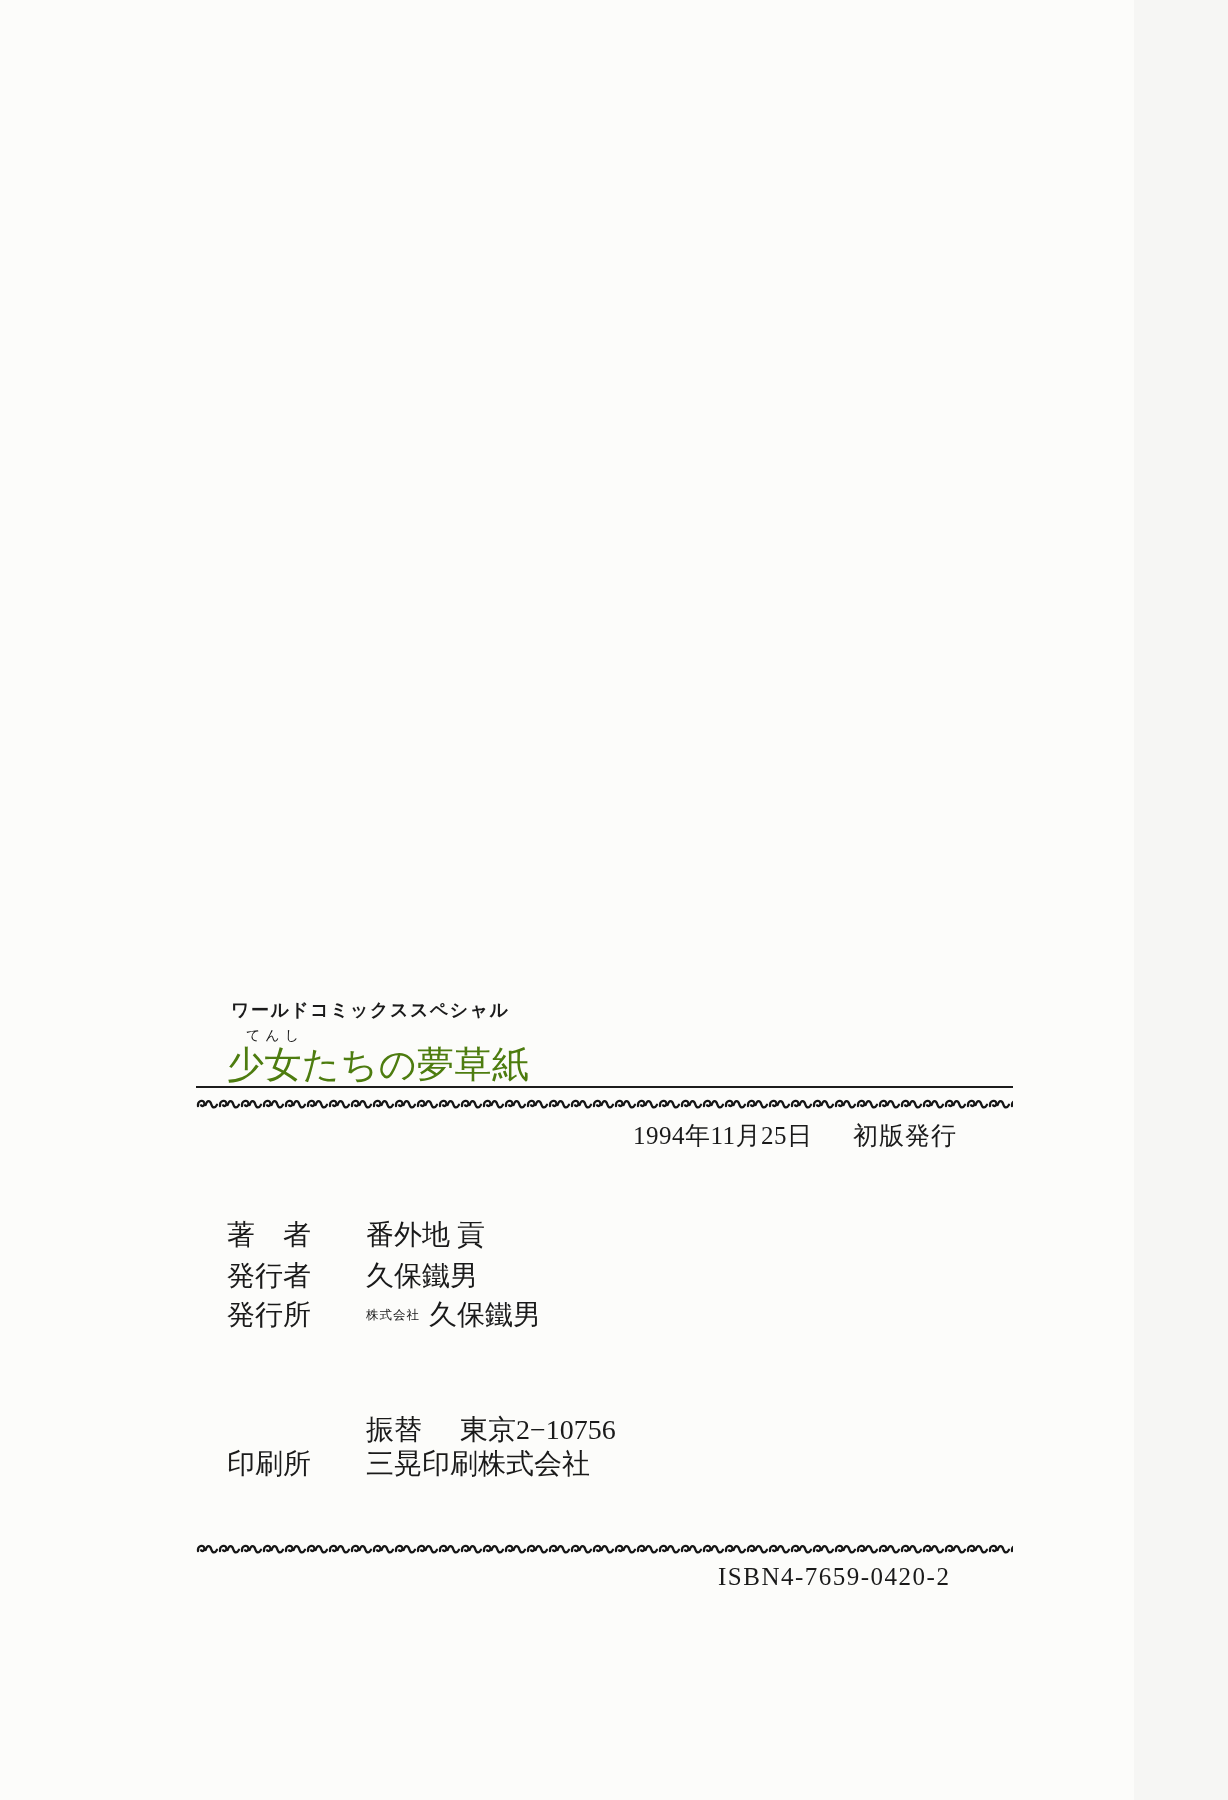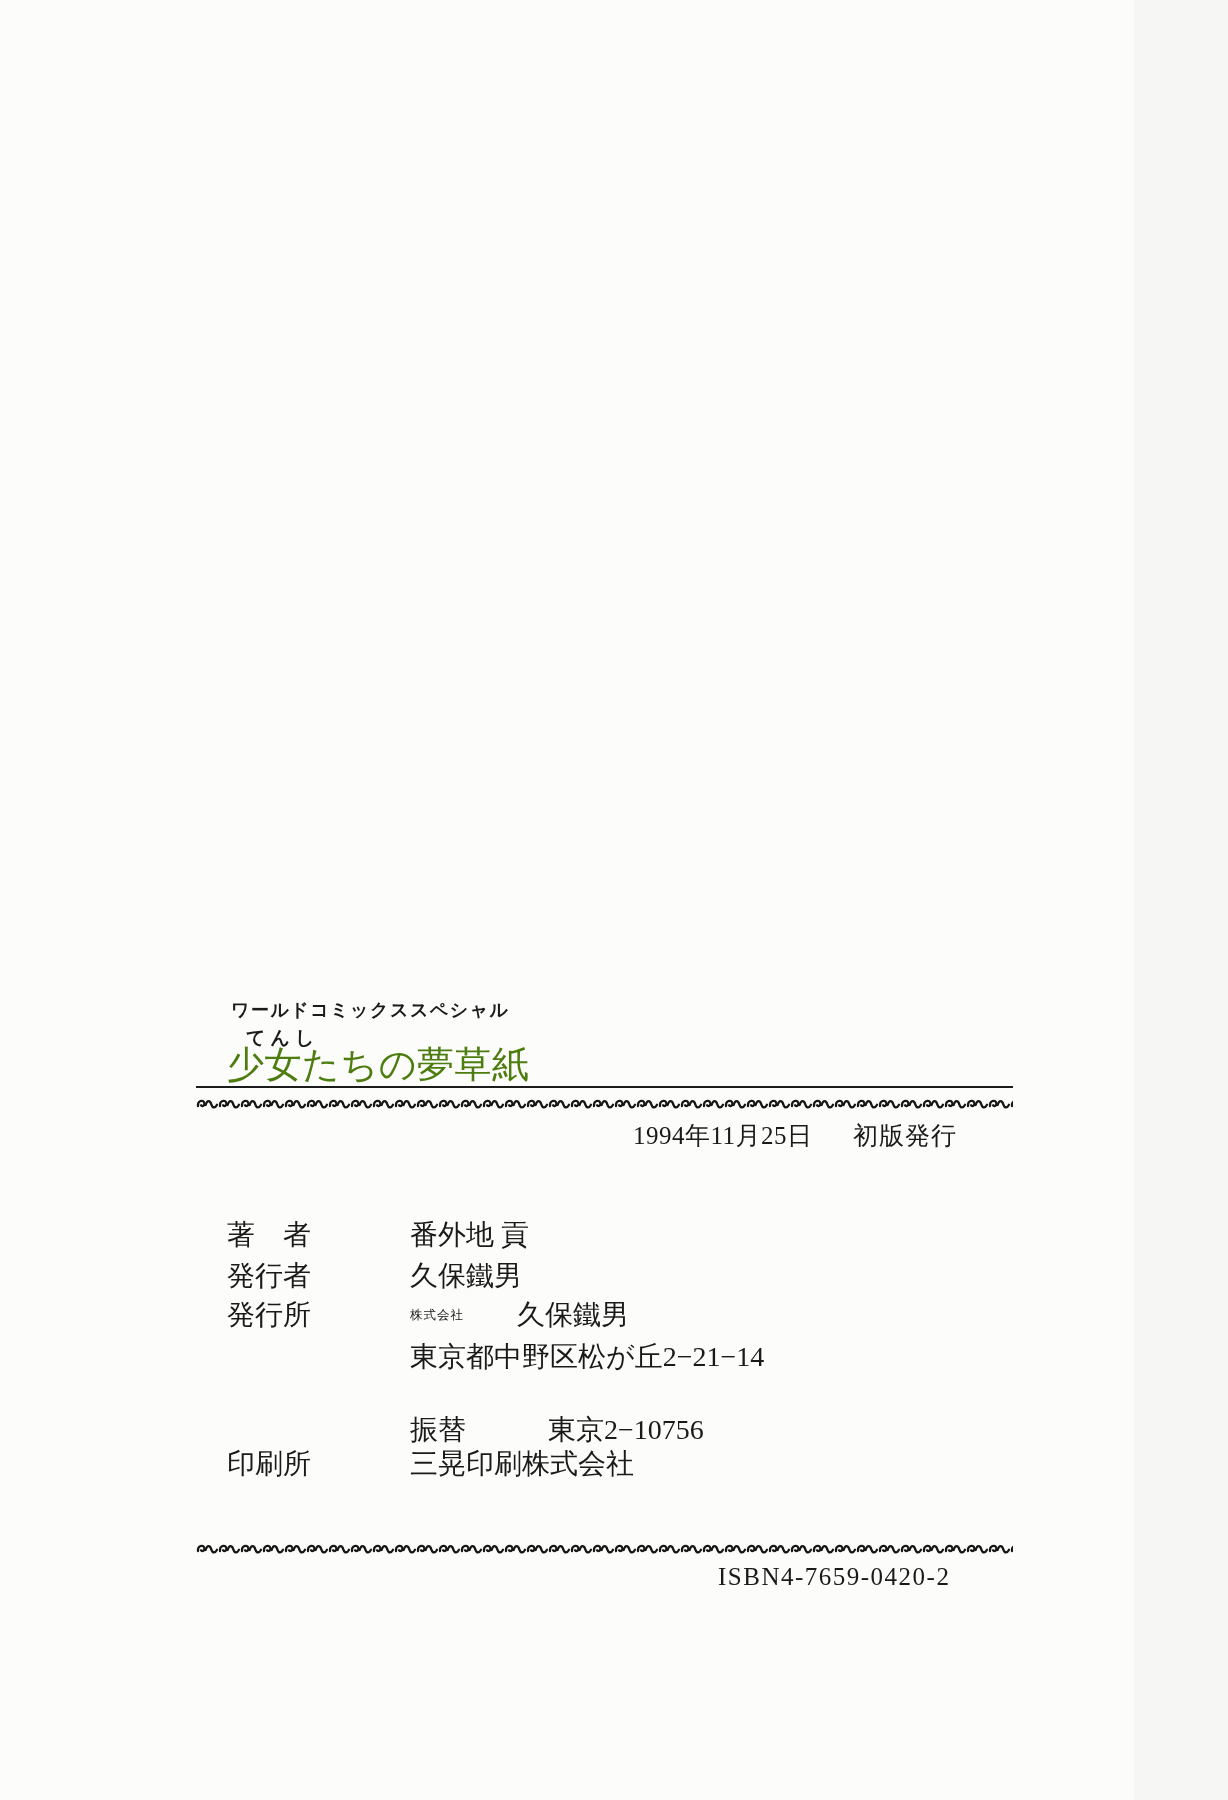--- a/index.html
+++ b/index.html
@@ -22,22 +22,22 @@
     font-family: "Liberation Sans", "DejaVu Sans", sans-serif;
     font-weight: bold;
     font-size: 18px;
     letter-spacing: 1.5px;
     color: #1b1b1b;
     line-height: 1;
   }
   .furigana {
     left: 246px; top: 1028px;
     font-family: "Liberation Sans", "DejaVu Sans", sans-serif;
-    font-weight: bold;
-    font-size: 19px;
+    font-weight: normal;
+    font-size: 14px;
     letter-spacing: 5px;
     line-height: 1;
   }
   .title {
     left: 227px; top: 1046px;
     font-size: 37px;
     letter-spacing: 0.5px;
     line-height: 1;
     color: #4d7c0f;
   }
@@ -54,21 +54,20 @@
   .issue-edition { left: 853px; top: 1123px; font-size: 25px; line-height: 1; letter-spacing: 1px; }
 
   .row {
     position: absolute;
     left: 227px;
     display: flex;
     align-items: center;
     font-size: 28px;
     line-height: 1;
     white-space: nowrap;
-    gap: 44px;
   }
   .lbl {
     display: inline-block;
     width: 84px;
     margin-right: 55px;
     flex: none;
   }
   .corp {
     display: inline-flex;
     flex-direction: row;
@@ -130,24 +129,20 @@
 
   <div class="row" style="top:1301px">
     <span class="lbl">発行所</span>
     <span class="corp">
       <span>株式</span>
       <span>会社</span>
     </span>
     <span class="val">久保鐵男</span>
   </div>
 
-  <div class="row" style="top:1343px">
-    <span class="lbl"></span>
-    <span class="val">東京都中野区松が丘2−21−14</span>
-  </div>
 
 
   <div class="row" style="top:1416px">
     <span class="lbl"></span>
     <span class="val">振替</span>
     <span class="val gap38">東京2−10756</span>
   </div>
 
   <div class="row" style="top:1450px">
     <span class="lbl">印刷所</span>

